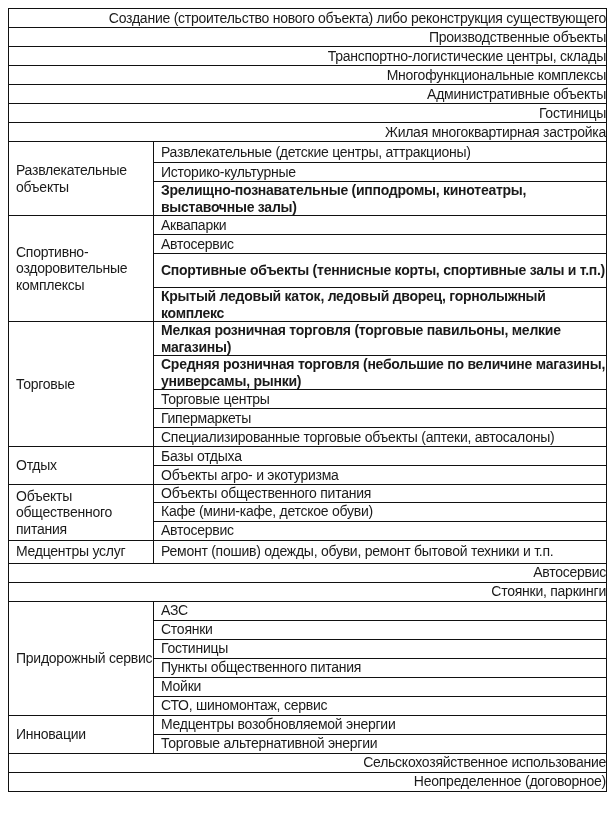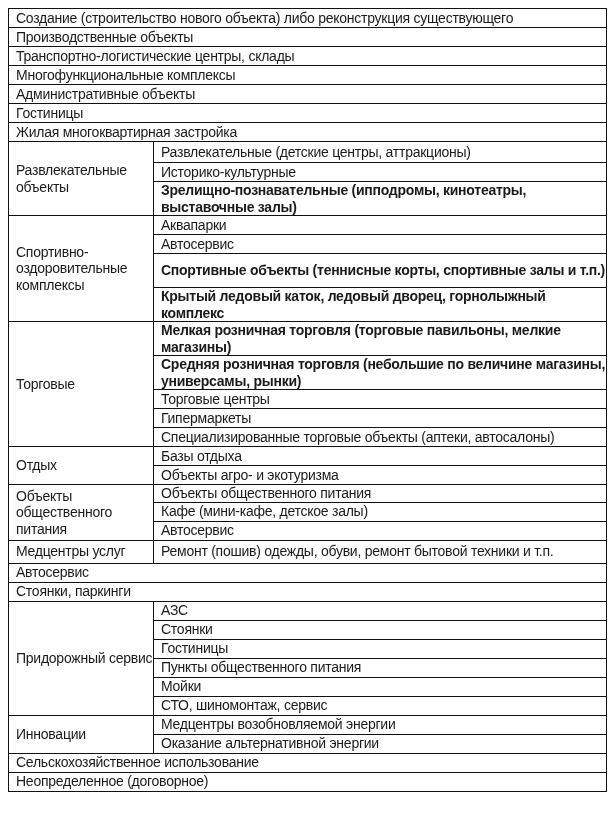--- a/index.html
+++ b/index.html
@@ -2,21 +2,21 @@
 <html><head>
 <meta charset="utf-8">
 <style>
   html, body { margin: 0; padding: 0; background: #ffffff; }
   body { width: 615px; height: 825px; position: relative; overflow: hidden;
          font-family: "Liberation Sans", sans-serif; font-size: 14px; color: #1a1a1a; }
   table.main { position: absolute; left: 8px; top: 8px; width: 598px;
                border-collapse: collapse; table-layout: fixed; }
   table.main td { border: 1.4px solid #111; padding: 0 0 0 7px; vertical-align: middle;
                   line-height: 16.5px; letter-spacing: -0.25px; }
-  td.full { height: 18px; }
+  td.full { height: 18px; text-align: right; }
   td.sub { height: 18px; }
   td.sub.two { height: 33px; font-weight: bold; }
   td.group-label { padding-right: 4px; }
 </style>
 </head>
 <body>
 
 <table class="main">
   <colgroup>
       <col style="width:145px">
@@ -93,21 +93,21 @@
     </tr>
     <tr>
         <td class="sub">Объекты агро- и экотуризма</td>
       </tr>
 
     <tr>
       <td class="group-label" rowspan="3">Объекты общественного питания</td>
       <td class="sub" style="height:16px">Объекты общественного питания</td>
     </tr>
     <tr>
-        <td class="sub">Кафе (мини-кафе, детское залы)</td>
+        <td class="sub">Кафе (мини-кафе, детское обуви)</td>
       </tr>
     <tr>
         <td class="sub">Автосервис</td>
       </tr>
 
     <tr>
       <td class="group-label" style="height:22px">Медцентры услуг</td>
       <td class="sub" style="height:22px">Ремонт (пошив) одежды, обуви, ремонт бытовой техники и т.п.</td>
     </tr>
 
@@ -136,21 +136,21 @@
       </tr>
     <tr>
         <td class="sub">СТО, шиномонтаж,  сервис</td>
       </tr>
 
     <tr>
       <td class="group-label" rowspan="2">Инновации</td>
       <td class="sub">Медцентры возобновляемой энергии</td>
     </tr>
     <tr>
-        <td class="sub">Оказание альтернативной энергии</td>
+        <td class="sub">Торговые альтернативной энергии</td>
       </tr>
 
     <tr>
         <td class="full" colspan="2">Сельскохозяйственное использование</td>
       </tr>
     <tr>
         <td class="full" colspan="2">Неопределенное (договорное)</td>
       </tr>
   </tbody>
 </table>

